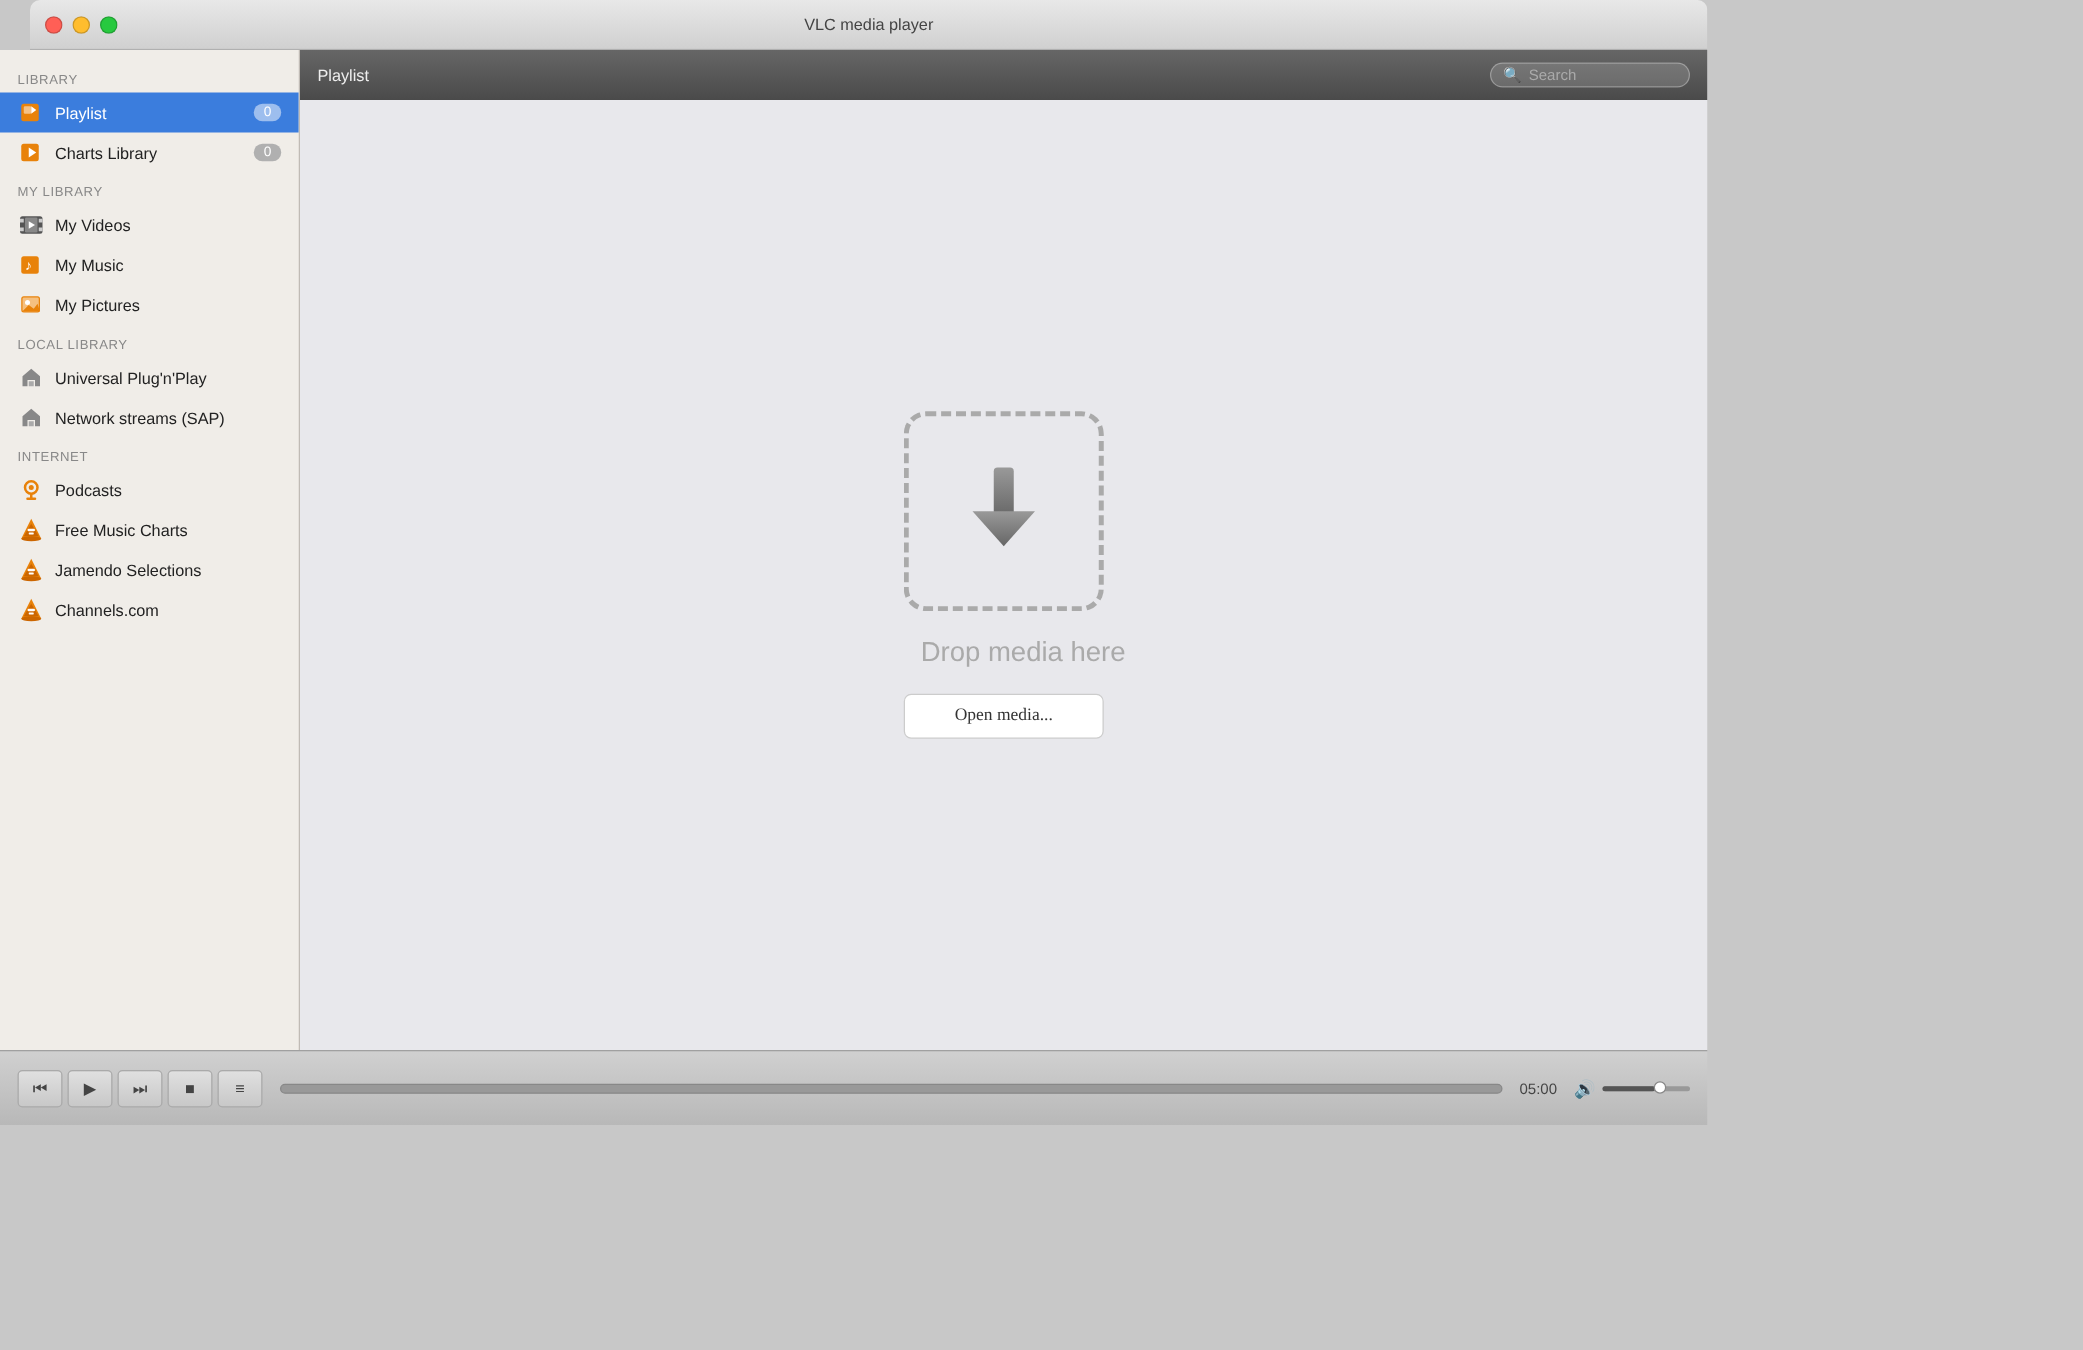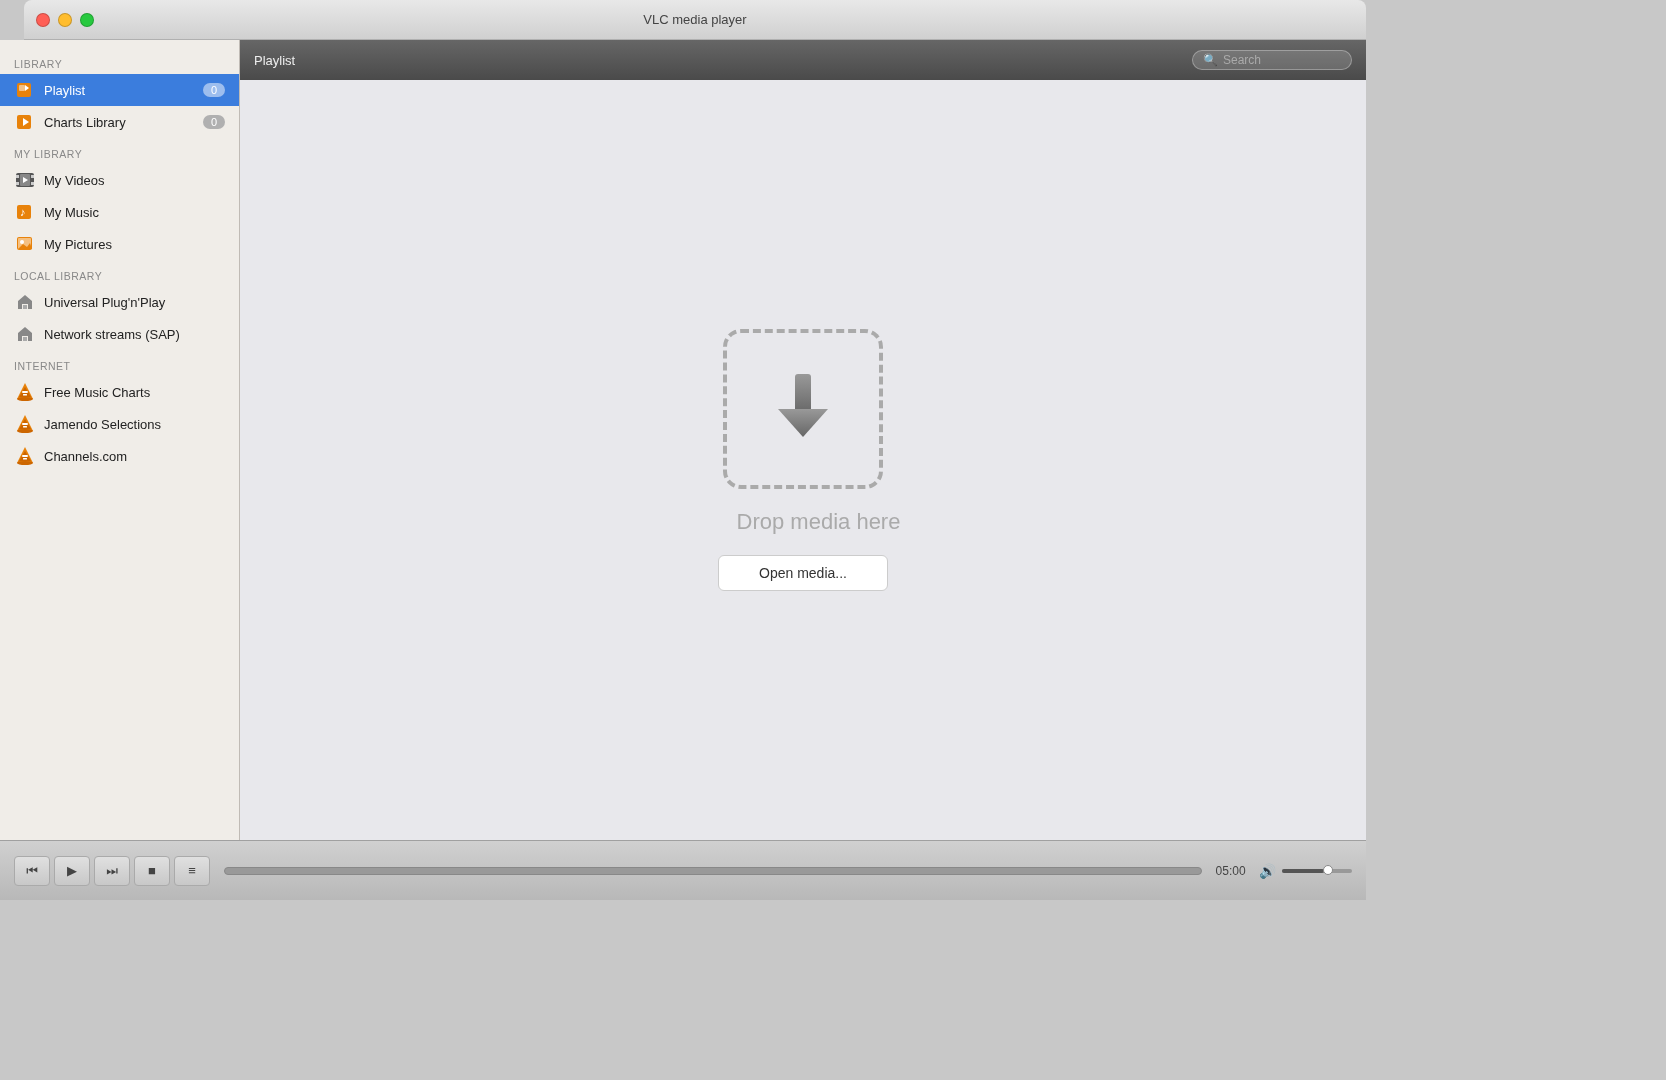--- a/index.html
+++ b/index.html
@@ -180,21 +180,21 @@
       margin-left: 31px;
     }
     .open-media-btn {
       padding: 9px 40px;
       background: white;
       border: 1px solid #ccc;
       border-radius: 6px;
       font-size: 14px;
       color: #333;
       cursor: pointer;
-      font-family: Liberation Sans, sans-serif;
+      font-family: Liberation Serif, serif;
     }
 
     
     .controls-bar {
       height: 60px;
       background: linear-gradient(to bottom, #d0d0d0, #b8b8b8);
       border-top: 1px solid #a0a0a0;
       display: flex;
       align-items: center;
       padding: 0 14px;
@@ -367,20 +367,31 @@
         <svg width="20" height="20" viewBox="0 0 20 20">
           <polygon points="10,3 17,9 17,17 13,17 13,12 7,12 7,17 3,17 3,9" fill="#888"></polygon>
           <rect x="8" y="13" width="4" height="4" fill="#aaa"></rect>
         </svg>
       </span>
       <span>Network streams (SAP)</span>
     </div>
 
     <div class="sidebar-section-header">INTERNET</div>
 
+    <div class="sidebar-item">
+      <span class="icon podcast-icon">
+        <svg width="20" height="20" viewBox="0 0 20 20">
+          <circle cx="10" cy="8" r="5" fill="none" stroke="#e8820a" stroke-width="2"></circle>
+          <circle cx="10" cy="8" r="2" fill="#e8820a"></circle>
+          <rect x="9" y="13" width="2" height="4" fill="#e8820a"></rect>
+          <rect x="6" y="16" width="8" height="2" rx="1" fill="#e8820a"></rect>
+        </svg>
+      </span>
+      <span>Podcasts</span>
+    </div>
 
     <div class="sidebar-item">
       <span class="icon">
         <svg width="20" height="20" viewBox="0 0 20 20">
           <polygon points="10,1 18,17 2,17" fill="#e8820a"></polygon>
           <polygon points="10,5 16,15 4,15" fill="#cc6600"></polygon>
           <ellipse cx="10" cy="17" rx="8" ry="2" fill="#cc6600"></ellipse>
           <rect x="7" y="9" width="6" height="2" rx="1" fill="white"></rect>
           <rect x="8" y="12" width="4" height="1.5" rx="0.5" fill="white"></rect>
         </svg>

